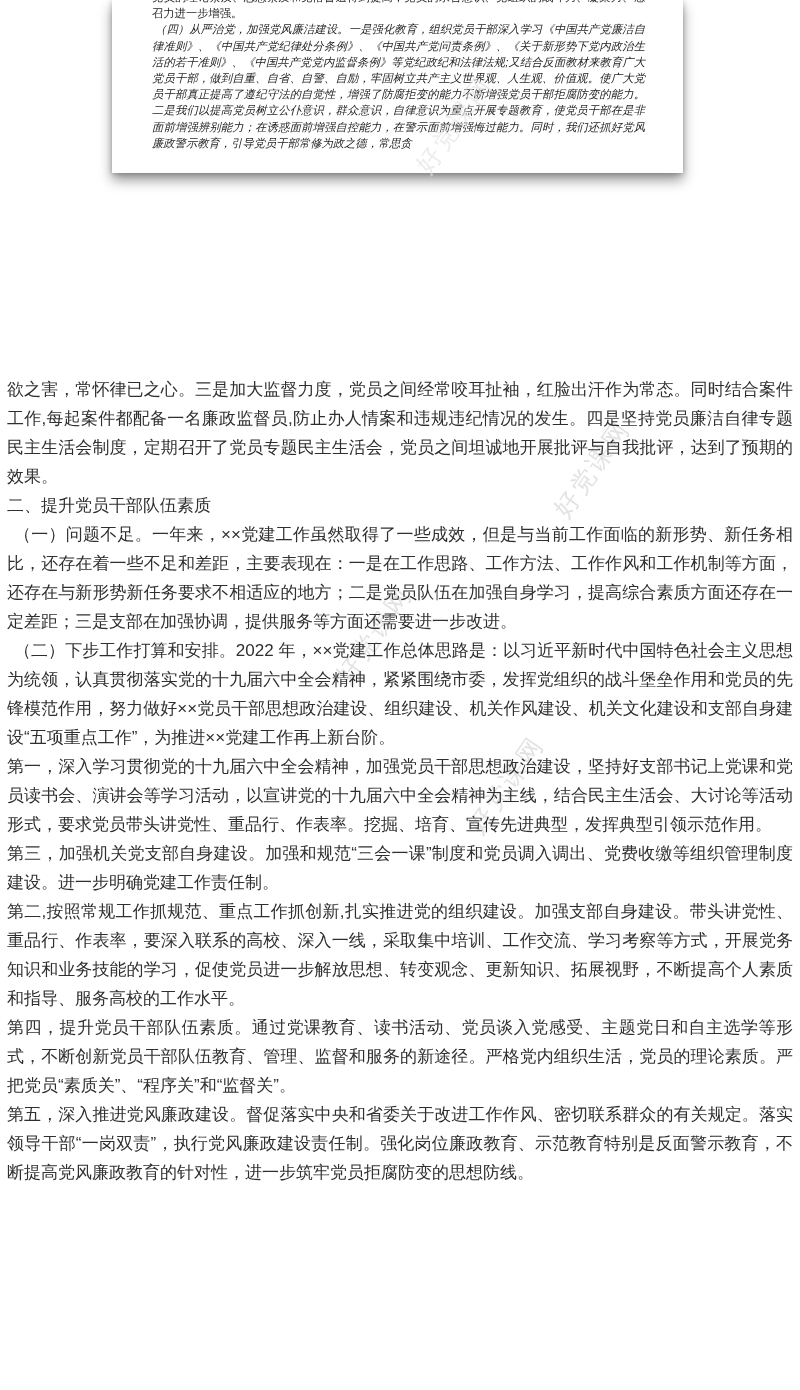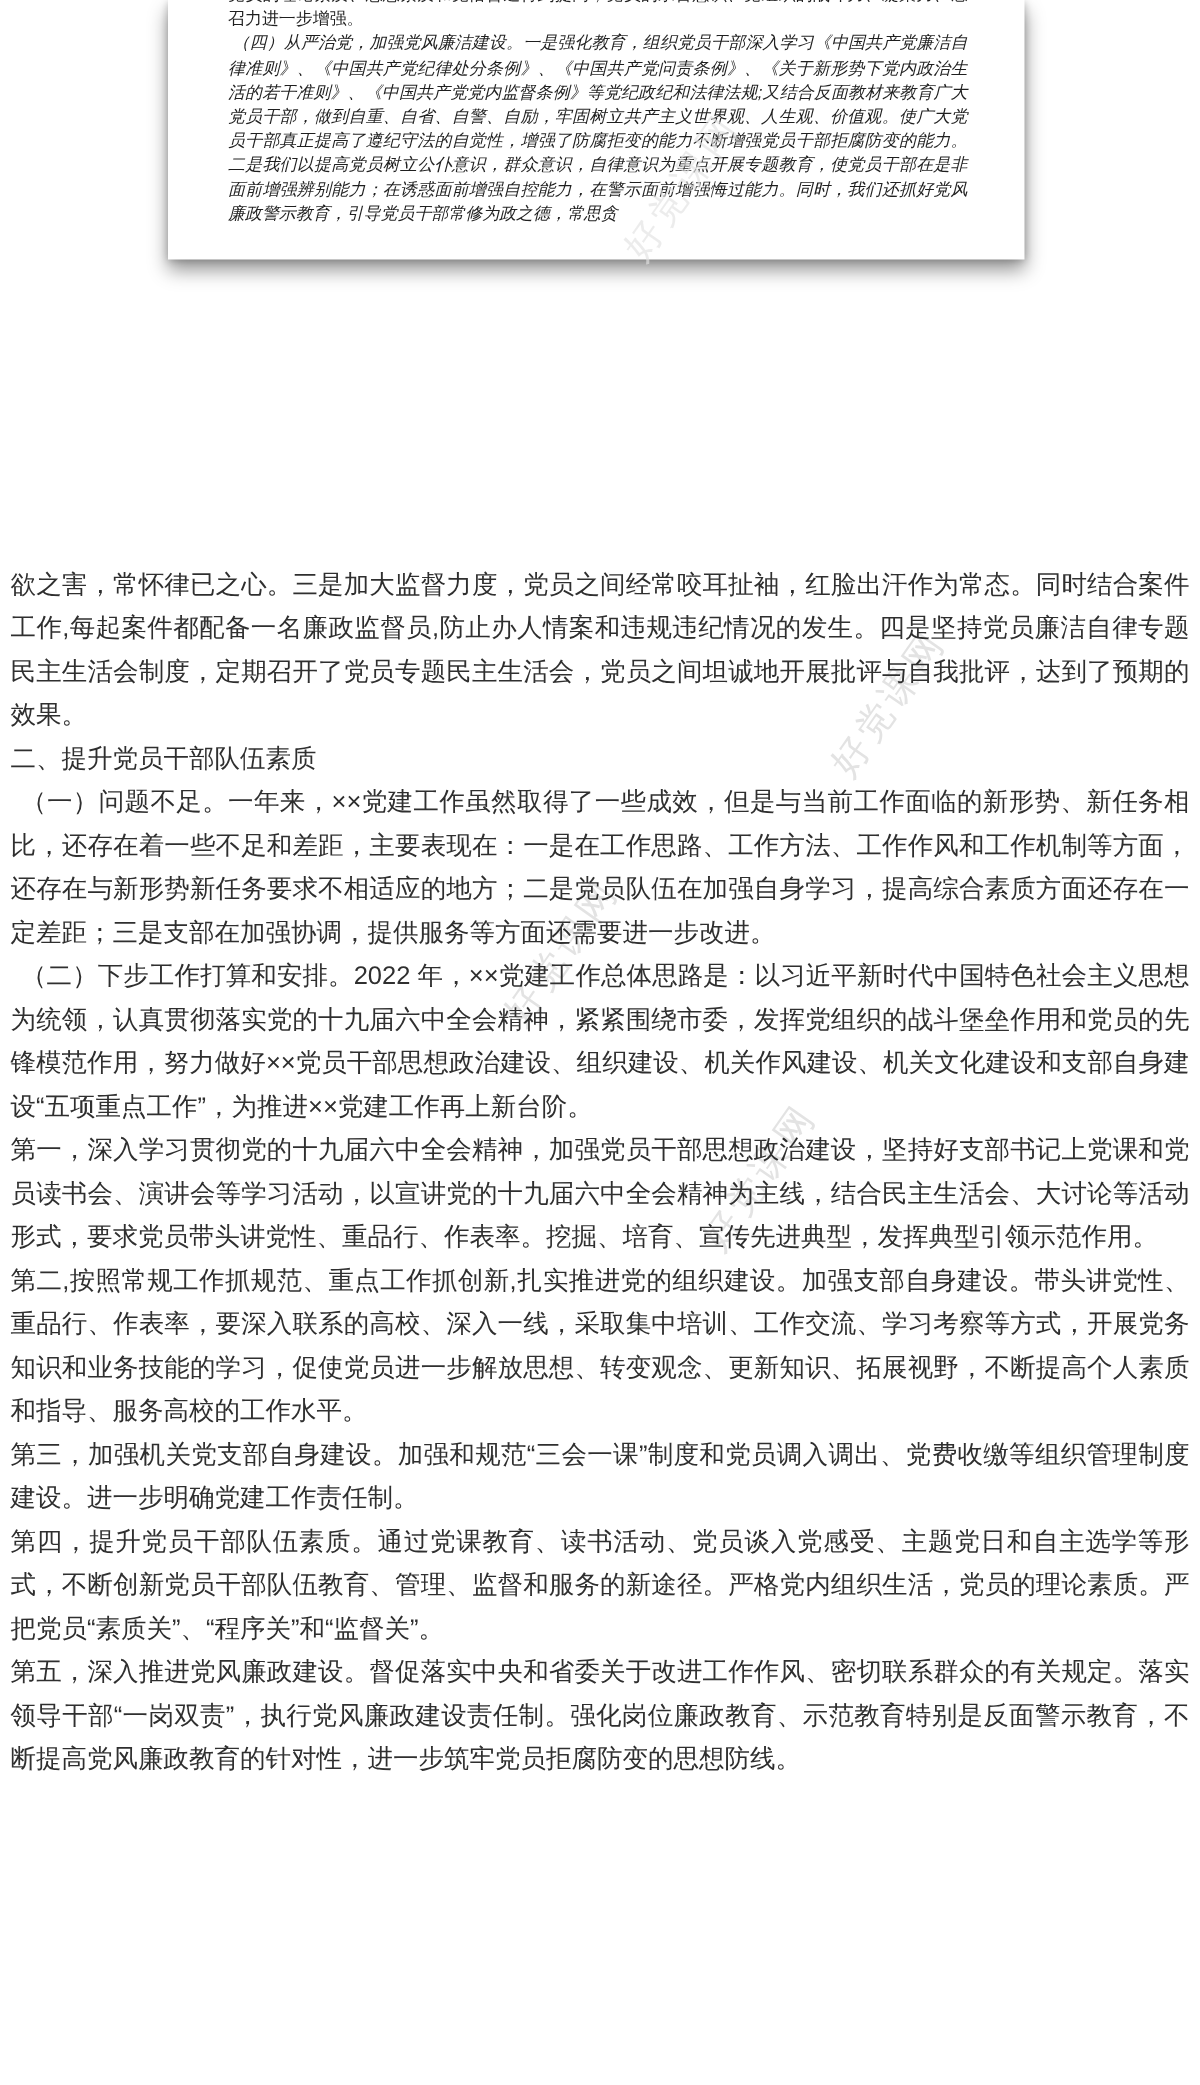--- a/index.html
+++ b/index.html
@@ -80,17 +80,17 @@
     <p class="t-indent">（四）从严治党，加强党风廉洁建设。一是强化教育，组织党员干部深入学习《中国共产党廉洁自律准则》、《中国共产党纪律处分条例》、《中国共产党问责条例》、《关于新形势下党内政治生活的若干准则》、《中国共产党党内监督条例》等党纪政纪和法律法规;又结合反面教材来教育广大党员干部，做到自重、自省、自警、自励，牢固树立共产主义世界观、人生观、价值观。使广大党员干部真正提高了遵纪守法的自觉性，增强了防腐拒变的能力不断增强党员干部拒腐防变的能力。二是我们以提高党员树立公仆意识，群众意识，自律意识为重点开展专题教育，使党员干部在是非面前增强辨别能力；在诱惑面前增强自控能力，在警示面前增强悔过能力。同时，我们还抓好党风廉政警示教育，引导党员干部常修为政之德，常思贪</p>
   </div>
 </div>
 
 <div class="doc-body">
   <p>欲之害，常怀律已之心。三是加大监督力度，党员之间经常咬耳扯袖，红脸出汗作为常态。同时结合案件工作,每起案件都配备一名廉政监督员,防止办人情案和违规违纪情况的发生。四是坚持党员廉洁自律专题民主生活会制度，定期召开了党员专题民主生活会，党员之间坦诚地开展批评与自我批评，达到了预期的效果。</p>
   <p>二、提升党员干部队伍素质</p>
   <p class="p-indent">（一）问题不足。一年来，××党建工作虽然取得了一些成效，但是与当前工作面临的新形势、新任务相比，还存在着一些不足和差距，主要表现在：一是在工作思路、工作方法、工作作风和工作机制等方面，还存在与新形势新任务要求不相适应的地方；二是党员队伍在加强自身学习，提高综合素质方面还存在一定差距；三是支部在加强协调，提供服务等方面还需要进一步改进。</p>
   <p class="p-indent">（二）下步工作打算和安排。2022 年，××党建工作总体思路是：以习近平新时代中国特色社会主义思想为统领，认真贯彻落实党的十九届六中全会精神，紧紧围绕市委，发挥党组织的战斗堡垒作用和党员的先锋模范作用，努力做好××党员干部思想政治建设、组织建设、机关作风建设、机关文化建设和支部自身建设“五项重点工作”，为推进××党建工作再上新台阶。</p>
   <p>第一，深入学习贯彻党的十九届六中全会精神，加强党员干部思想政治建设，坚持好支部书记上党课和党员读书会、演讲会等学习活动，以宣讲党的十九届六中全会精神为主线，结合民主生活会、大讨论等活动形式，要求党员带头讲党性、重品行、作表率。挖掘、培育、宣传先进典型，发挥典型引领示范作用。</p>
+  <p>第三，加强机关党支部自身建设。加强和规范“三会一课”制度和党员调入调出、党费收缴等组织管理制度建设。进一步明确党建工作责任制。</p>
   <p>第二,按照常规工作抓规范、重点工作抓创新,扎实推进党的组织建设。加强支部自身建设。带头讲党性、重品行、作表率，要深入联系的高校、深入一线，采取集中培训、工作交流、学习考察等方式，开展党务知识和业务技能的学习，促使党员进一步解放思想、转变观念、更新知识、拓展视野，不断提高个人素质和指导、服务高校的工作水平。</p>
-  <p>第三，加强机关党支部自身建设。加强和规范“三会一课”制度和党员调入调出、党费收缴等组织管理制度建设。进一步明确党建工作责任制。</p>
   <p>第四，提升党员干部队伍素质。通过党课教育、读书活动、党员谈入党感受、主题党日和自主选学等形式，不断创新党员干部队伍教育、管理、监督和服务的新途径。严格党内组织生活，党员的理论素质。严把党员“素质关”、“程序关”和“监督关”。</p>
   <p>第五，深入推进党风廉政建设。督促落实中央和省委关于改进工作作风、密切联系群众的有关规定。落实领导干部“一岗双责”，执行党风廉政建设责任制。强化岗位廉政教育、示范教育特别是反面警示教育，不断提高党风廉政教育的针对性，进一步筑牢党员拒腐防变的思想防线。</p>
 </div>
 
 </body></html>

